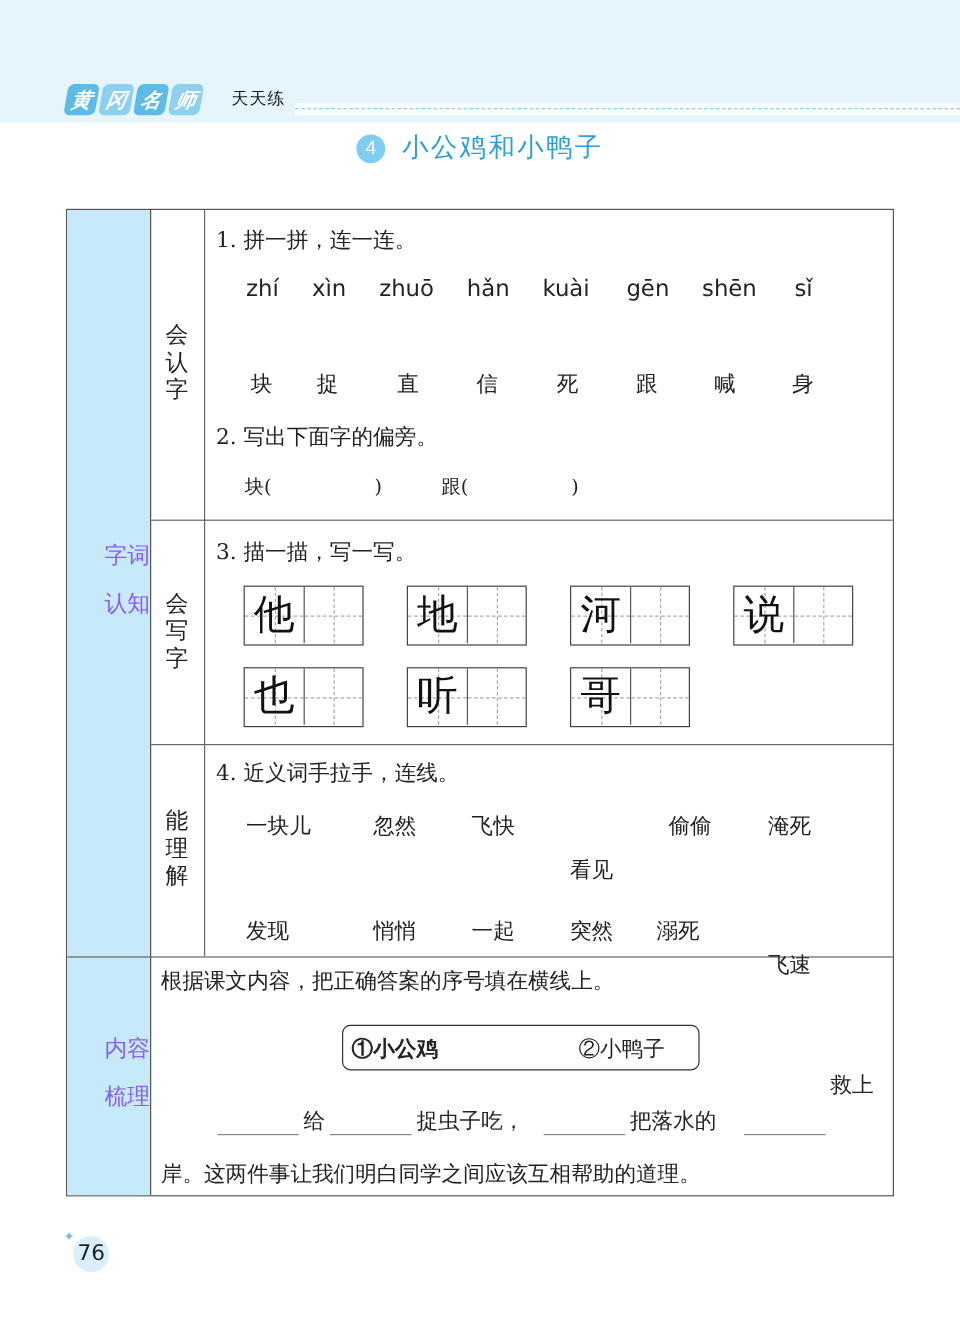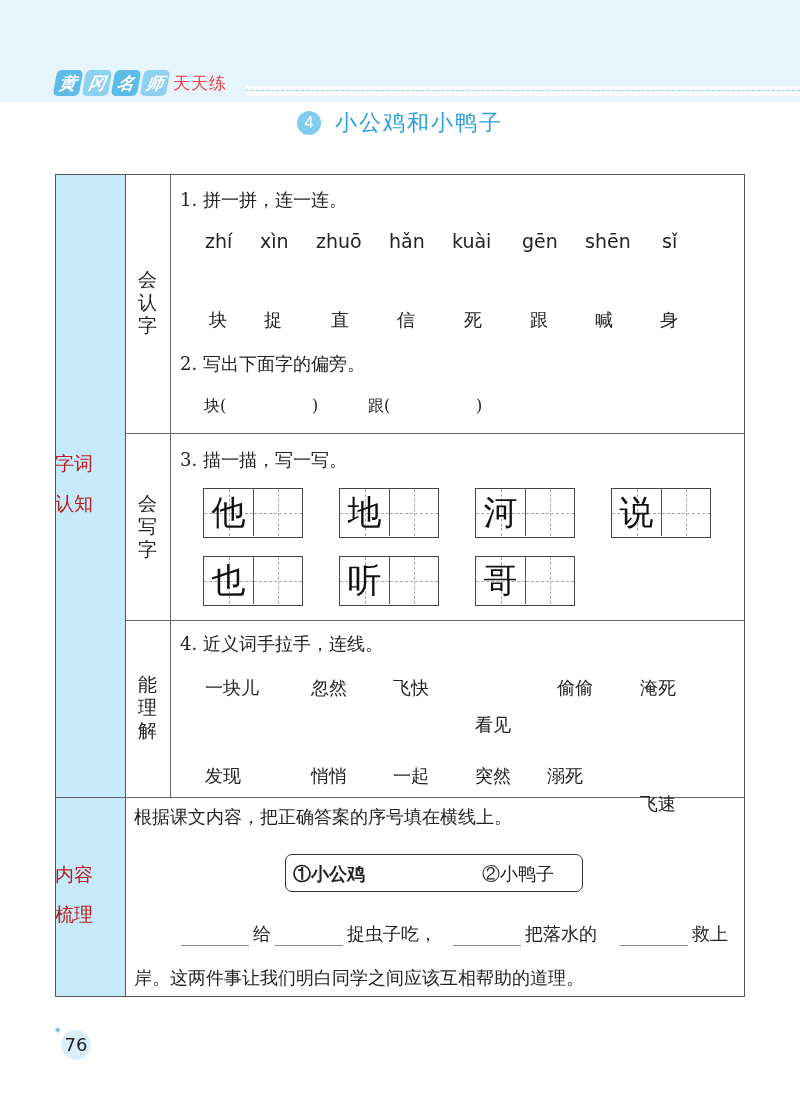--- a/index.html
+++ b/index.html
@@ -5,35 +5,35 @@
   html, body { margin:0; padding:0; }
   body { width:800px; height:1114px; background:#ffffff; position:relative; overflow:hidden;
          font-family: "DejaVu Serif", "Liberation Serif", serif; color:#222; }
   .header-band { position:absolute; left:0; top:0; width:800px; height:102px; background:#e6f5fc; }
   .brand { position:absolute; left:55px; top:70px; display:flex; align-items:center; }
   .brand-tile { width:26px; height:26px; margin-right:3px; border-radius:5px; transform:skewX(-10deg);
         color:#fff; font-family:"DejaVu Sans", sans-serif; font-weight:bold; font-size:17px; font-style:italic;
         display:flex; align-items:center; justify-content:center; }
   .brand-tile.a { background:#5dbbe8; }
   .brand-tile.b { background:#8ed0f0; }
-  .brand-sub { margin-left:2px; font-family:"DejaVu Sans", sans-serif; font-size:17px; color:#ef4444; letter-spacing:1px; }
+  .brand-sub { margin-left:22px; font-family:"DejaVu Sans", sans-serif; font-size:14px; color:#0f172a; letter-spacing:1px; }
   .brand-line { position:absolute; left:246px; top:86px; width:554px; height:10px; background:#fbfeff; }
   .brand-line::after { content:""; position:absolute; left:0; right:0; top:4px; border-top:1px dashed #8fd0ee; }
 
   .title { position:absolute; left:0; top:108px; width:800px; text-align:center; font-family:Liberation Sans, sans-serif;
            font-size:22px; color:#2aa0d8; letter-spacing:2px; }
   .title-num { display:inline-block; width:24px; height:24px; border-radius:50%; background:#7fcdf0; color:#fff;
                font-size:16px; line-height:24px; text-align:center; vertical-align:2px; margin-right:14px; letter-spacing:0; }
 
   .table { position:absolute; left:55px; top:174px; width:690px; height:823px; border:1.5px solid #555; box-sizing:border-box; }
   .col1 { position:absolute; left:0; top:0; width:70px; height:100%; background:#c6eaf9; border-right:1.5px solid #555; box-sizing:border-box; }
   .hline { position:absolute; border-top:1.5px solid #666; }
   .vline { position:absolute; border-left:1.5px solid #666; }
 
-  .cat-label { position:absolute; font-family:"DejaVu Sans", sans-serif; font-size:19px; color:#b91c1c; text-align:left; line-height:40px; }
+  .cat-label { position:absolute; font-family:"DejaVu Sans", sans-serif; font-size:19px; color:#8b5cf6; text-align:right; line-height:40px; }
   .sub-label { position:absolute; font-family:"DejaVu Sans", sans-serif; font-size:19px; color:#222; width:45px; text-align:center; line-height:23px; }
 
   .txt { position:absolute; font-size:18px; color:#222; white-space:nowrap; }
   .pinyin { position:absolute; font-family:"DejaVu Sans", sans-serif; font-size:19px; color:#222; white-space:nowrap; }
   .grid-box { position:absolute; width:100px; height:50px; border:1.5px solid #444; box-sizing:border-box; background:#fff; }
   .grid-cell { position:absolute; top:0; width:49px; height:47px; box-sizing:border-box; }
   .grid-cell.right { left:49px; border-left:1.5px solid #555; }
   .grid-cell::before { content:""; position:absolute; left:50%; top:0; bottom:0; border-left:1px dashed #aaa; }
   .grid-cell::after { content:""; position:absolute; top:50%; left:0; right:0; border-top:1px dashed #aaa; }
   .grid-char { position:absolute; left:0; top:0; width:49px; height:47px; text-align:center; line-height:47px;
@@ -193,17 +193,17 @@
 <div class="txt" style="left:293px; top:862px;font-weight:bold;">①小公鸡</div>
 <div class="txt" style="left:482px; top:862px;text-align:right;">②小鸭子</div>
 
 <div class="blank" style="left:181px; top:925px; width:68px;"></div>
 <div class="txt" style="left:253px; top:922px;">给</div>
 <div class="blank" style="left:275px; top:925px; width:68px;"></div>
 <div class="txt" style="left:347px; top:922px;">捉虫子吃，</div>
 <div class="blank" style="left:453px; top:925px; width:68px;"></div>
 <div class="txt" style="left:525px; top:922px;">把落水的</div>
 <div class="blank" style="left:620px; top:925px; width:68px;"></div>
-<div class="txt" style="left:692px; top:922px;">救上</div>
+<div class="txt" style="left:692px; top:892px;">救上</div>
 <div class="txt" style="left:134px; top:966px;">岸。这两件事让我们明白同学之间应该互相帮助的道理。</div>
 
 <div class="sparkle">✦</div>
 <div class="page-num">76</div>
 
 </body></html>

